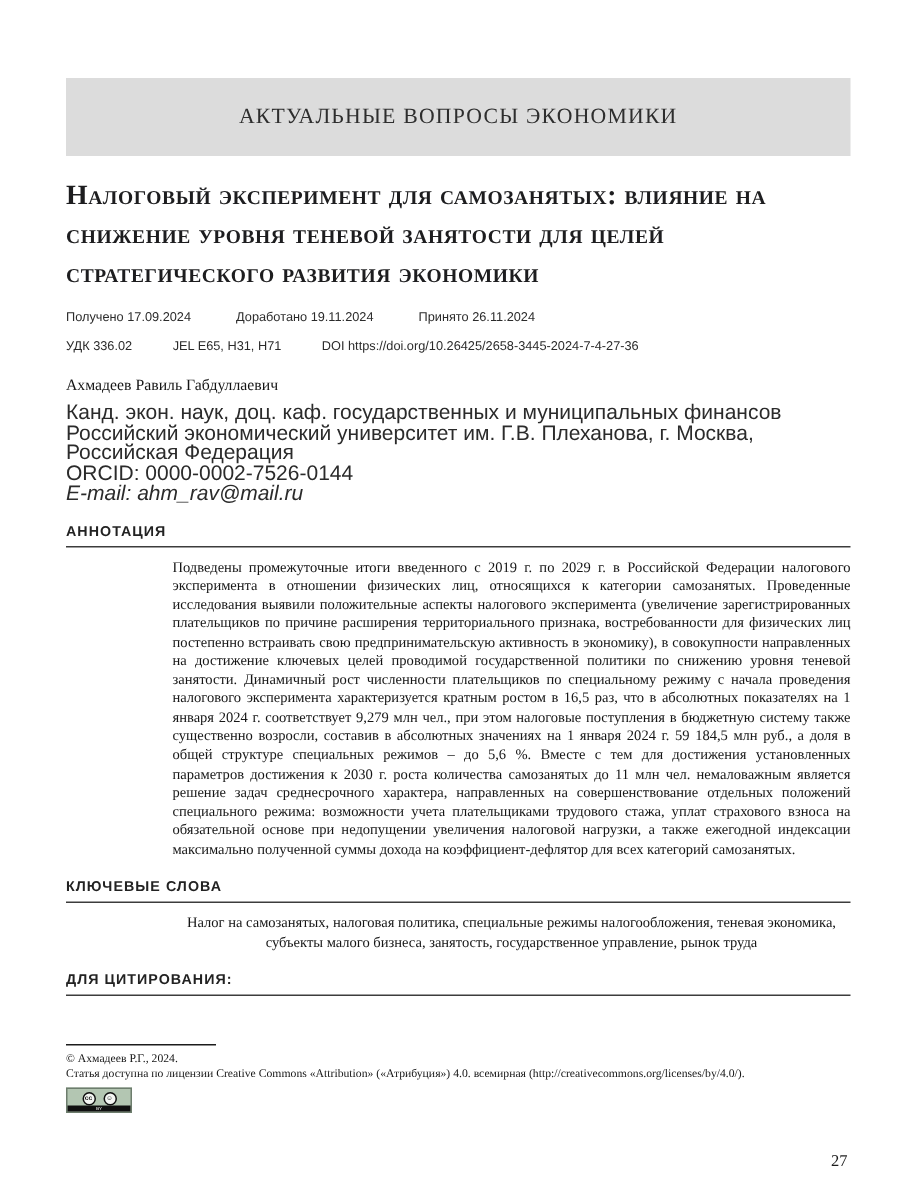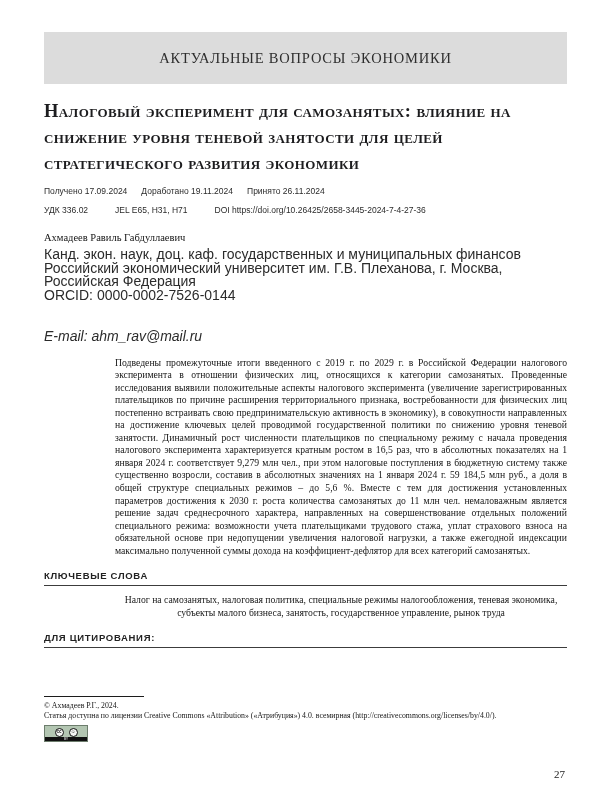--- a/index.html
+++ b/index.html
@@ -5,21 +5,21 @@
   * { margin: 0; padding: 0; box-sizing: border-box; }
   html, body { background: #ffffff; }
   body { font-family: "Liberation Serif", serif; color: #1c1c1c; }
 
   .page {
     position: relative;
     width: 607px;
     height: 800px;
     background: #ffffff;
     overflow: hidden;
-    padding: 32px 40px 0 44px;
+    padding: 52px 40px 0 44px;
   }
 
   
   .banner {
     width: 523px;
     height: 52px;
     background: #dcdcdc;
     display: flex;
     align-items: center;
     justify-content: center;
@@ -46,39 +46,39 @@
   }
 
   
   .meta-row {
     display: flex;
     font-family: "Liberation Sans", sans-serif;
     font-size: 8.5px;
     color: #2b2b2b;
     margin-bottom: 9px;
   }
-  .meta-row.dates span { margin-right: 14px; }
+  .meta-row.dates span { margin-right: 30px; }
   .meta-row.codes { margin-bottom: 17px; }
   .meta-row.codes span { margin-right: 27px; }
 
   
   .author-name {
     font-family: "Liberation Serif", serif;
     font-weight: normal;
     font-size: 10.5px;
     color: #141414;
     margin-bottom: 5px;
   }
   .author-line {
     font-family: "Liberation Sans", sans-serif;
     font-size: 14px;
     line-height: 13.5px;
     color: #2b2b2b;
   }
-  .author-line.email { font-style: italic; margin-top: 28px; }
+  .author-line.email { font-style: italic; }
 
   
   .section { margin-top: 13px; }
   .section-header {
     font-family: "Liberation Sans", sans-serif;
     font-size: 9.5px;
     font-weight: 600;
     letter-spacing: 0.7px;
     color: #222222;
     border-bottom: 1px solid #3c3c3c;
@@ -189,20 +189,21 @@
 
   <div>
     <div class="author-name">Ахмадеев Равиль Габдуллаевич</div>
     <div class="author-line">Канд. экон. наук, доц. каф. государственных и муниципальных финансов</div>
     <div class="author-line">Российский экономический университет им. Г.В. Плеханова, г. Москва, Российская Федерация</div>
     <div class="author-line">ORCID: 0000-0002-7526-0144</div>
     <div class="author-line email">E-mail: ahm_rav@mail.ru</div>
   </div>
 
   <div class="section">
+    <div class="section-header">АННОТАЦИЯ</div>
     <p class="section-body">Подведены промежуточные итоги введенного с 2019 г. по 2029 г. в Российской Федерации налогового эксперимента в отношении физических лиц, относящихся к категории самозанятых. Проведенные исследования выявили положительные аспекты налогового эксперимента (увеличение зарегистрированных плательщиков по причине расширения территориального признака, востребованности для физических лиц постепенно встраивать свою предпринимательскую активность в экономику), в совокупности направленных на достижение ключевых целей проводимой государственной политики по снижению уровня теневой занятости. Динамичный рост численности плательщиков по специальному режиму с начала проведения налогового эксперимента характеризуется кратным ростом в 16,5 раз, что в абсолютных показателях на 1 января 2024 г. соответствует 9,279 млн чел., при этом налоговые поступления в бюджетную систему также существенно возросли, составив в абсолютных значениях на 1 января 2024 г. 59 184,5 млн руб., а доля в общей структуре специальных режимов – до 5,6 %. Вместе с тем для достижения установленных параметров достижения к 2030 г. роста количества самозанятых до 11 млн чел. немаловажным является решение задач среднесрочного характера, направленных на совершенствование отдельных положений специального режима: возможности учета плательщиками трудового стажа, уплат страхового взноса на обязательной основе при недопущении увеличения налоговой нагрузки, а также ежегодной индексации максимально полученной суммы дохода на коэффициент-дефлятор для всех категорий самозанятых.</p>
   </div>
 
   <div class="section keywords">
     <div class="section-header">КЛЮЧЕВЫЕ СЛОВА</div>
     <p class="section-body">Налог на самозанятых, налоговая политика, специальные режимы налогообложения, теневая экономика, субъекты малого бизнеса, занятость, государственное управление, рынок труда</p>
   </div>
 
   <div class="section">
     <div class="section-header">ДЛЯ ЦИТИРОВАНИЯ:</div>

